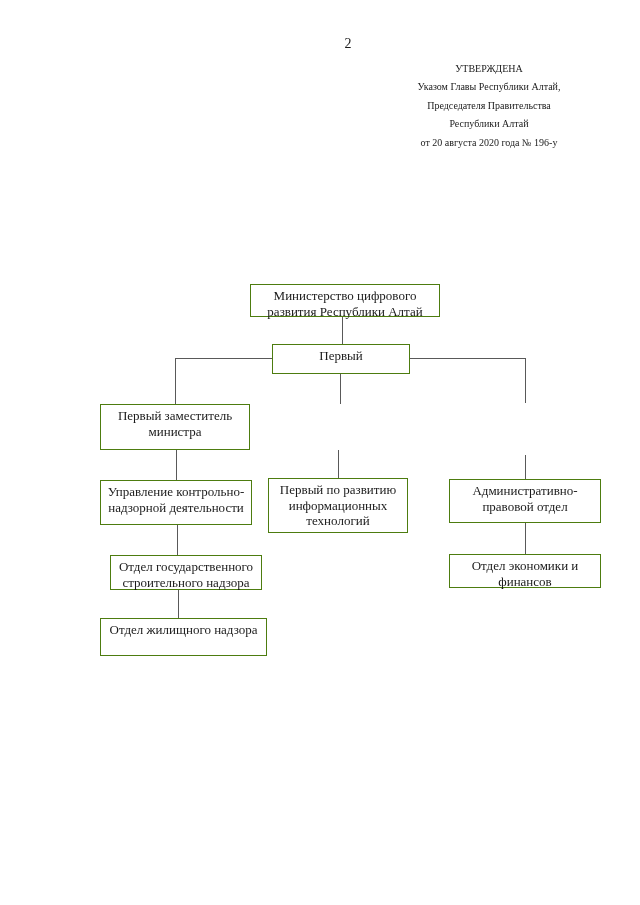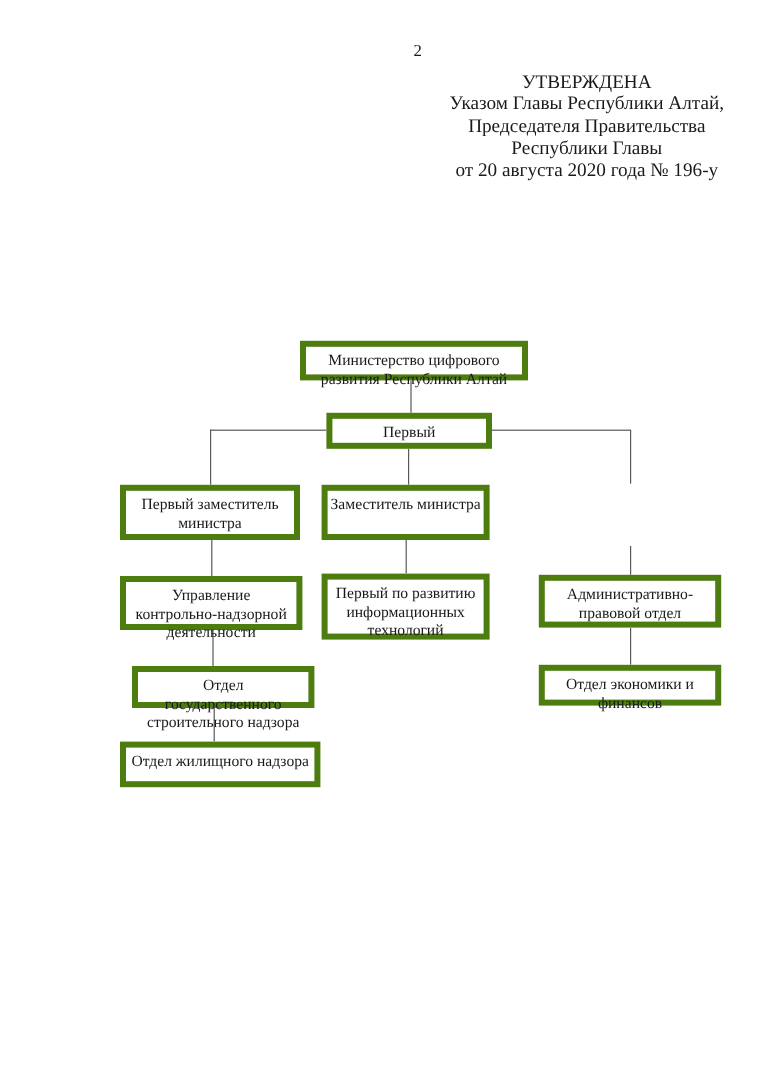--- a/index.html
+++ b/index.html
@@ -10,31 +10,31 @@
     font-family:"Liberation Serif","DejaVu Serif",serif;
     color:#1a1a1a;
     overflow:hidden;
   }
   .page-number{
     position:absolute;left:300px;top:36px;width:96px;
     text-align:center;font-size:14px;
   }
   .approval{
     position:absolute;left:356px;top:60px;width:266px;
-    text-align:center;font-size:16px;line-height:18.4px;
+    text-align:center;font-size:10px;line-height:18.4px;
   }
   .title-block{
     position:absolute;left:40px;top:170px;width:560px;
     text-align:center;font-weight:bold;
     font-size:15.5px;line-height:17.3px;
   }
   .org-box{
     position:absolute;
     box-sizing:border-box;
-    border:5px solid #4d7c0f;
+    border:1px solid #4d7c0f;
     background:#ffffff;
     font-size:13px;line-height:15.5px;
     text-align:center;
     padding:3px 4px 0 4px;
     z-index:2;
   }
   .org-box.nowrap{white-space:nowrap;padding-left:1px;padding-right:1px;}
   .connector{
     position:absolute;background:#595959;z-index:1;
   }
@@ -45,32 +45,31 @@
 <body>
 
 <div class="page">
 
   <div class="page-number">2</div>
 
   <div class="approval">
     <div>УТВЕРЖДЕНА</div>
     <div>Указом Главы Республики Алтай,</div>
     <div>Председателя Правительства</div>
-    <div>Республики Главы</div>
+    <div>Республики Алтай</div>
     <div>от 20 августа 2020 года № 196-у</div>
   </div>
 
 
   <div class="org-box" style="left:250px;top:284px;width:190px;height:33px;">Министерство цифрового развития Республики Алтай</div>
 
   <div class="org-box" style="left:272px;top:344px;width:138px;height:30px;">Первый</div>
 
   <div class="org-box" style="left:100px;top:404px;width:150px;height:46px;">Первый заместитель министра</div>
 
-  <div class="org-box nowrap" style="left:268px;top:404px;width:140px;height:46px;">Заместитель министра</div>
 
 
   <div class="org-box" style="left:100px;top:480px;width:152px;height:45px;">Управление контрольно-надзорной деятельности</div>
 
   <div class="org-box" style="left:268px;top:478px;width:140px;height:55px;">Первый по развитию информационных технологий</div>
 
   <div class="org-box" style="left:449px;top:479px;width:152px;height:44px;">Административно-правовой отдел</div>
 
   <div class="org-box" style="left:110px;top:555px;width:152px;height:35px;">Отдел государственного строительного надзора</div>
 

